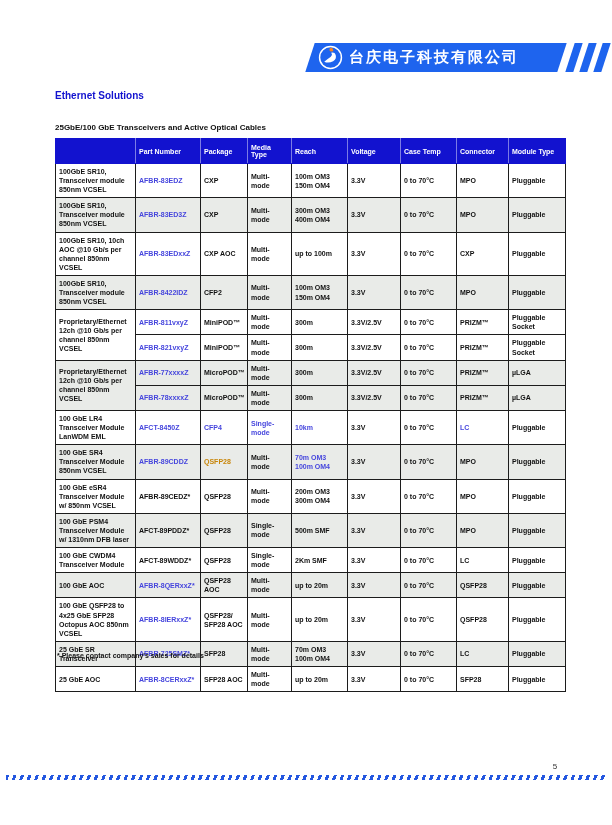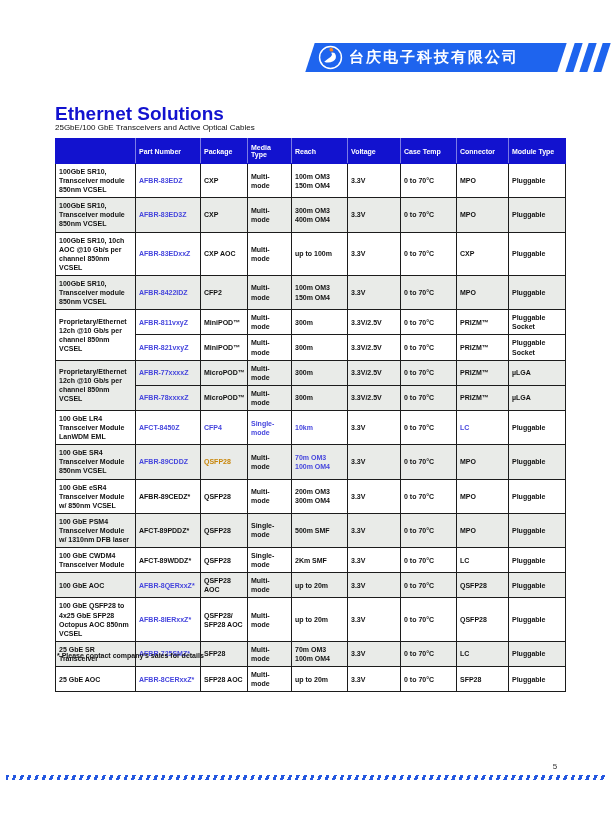--- a/index.html
+++ b/index.html
@@ -7,22 +7,22 @@
   body { font-family:"Liberation Sans", sans-serif; }
   .page { position:relative; width:612px; height:825px; background:#ffffff; margin:0 auto; overflow:hidden; }
 
   
   .banner-bg { position:absolute; top:43px; left:310px; width:252px; height:29px; background:#1e64ee; transform:skewX(-18deg); }
   .banner-content { position:absolute; top:43px; left:318px; width:240px; height:29px; display:flex; align-items:center; gap:6px; }
   .company-name { color:#ffffff; font-size:15px; font-weight:bold; letter-spacing:2px; white-space:nowrap; }
   .stripe { position:absolute; top:43px; width:8px; height:29px; background:#1e64ee; transform:skewX(-18deg); }
   .stripe.s1 { left:570px; } .stripe.s2 { left:584px; } .stripe.s3 { left:598px; }
 
-  .page-title { position:absolute; left:55px; top:103px; font-size:19px; font-weight:bold; color:#1212cf; }
-  .table-caption { position:absolute; left:55px; top:123px; font-size:8px; font-weight:normal; color:#101010; }
+  .page-title { position:absolute; left:55px; top:90px; font-size:10px; font-weight:bold; color:#1212cf; }
+  .table-caption { position:absolute; left:55px; top:123px; font-size:8px; font-weight:bold; color:#101010; }
 
   table.spec { position:absolute; left:55px; top:138px; width:510px; border-collapse:collapse; table-layout:fixed; }
   table.spec thead th { background:#1212cf; color:#ffffff; font-size:7px; font-weight:bold; text-align:left;
     padding:5px 3px; border:1px solid #1212cf; border-right:1px solid rgba(255,255,255,0.45); }
   table.spec thead th:last-child { border-right:1px solid #1212cf; }
   table.spec tbody td { border:1px solid #1c1c1c; font-size:7px; font-weight:bold; color:#111111;
     padding:3px; vertical-align:middle; line-height:1.3; white-space:pre-line; }
   table.spec tbody td.shaded { background:#e9ebe8; }
   table.spec tbody td.c-blue { color:#4646dd; }
   table.spec tbody td.c-orange { color:#c8860a; }

